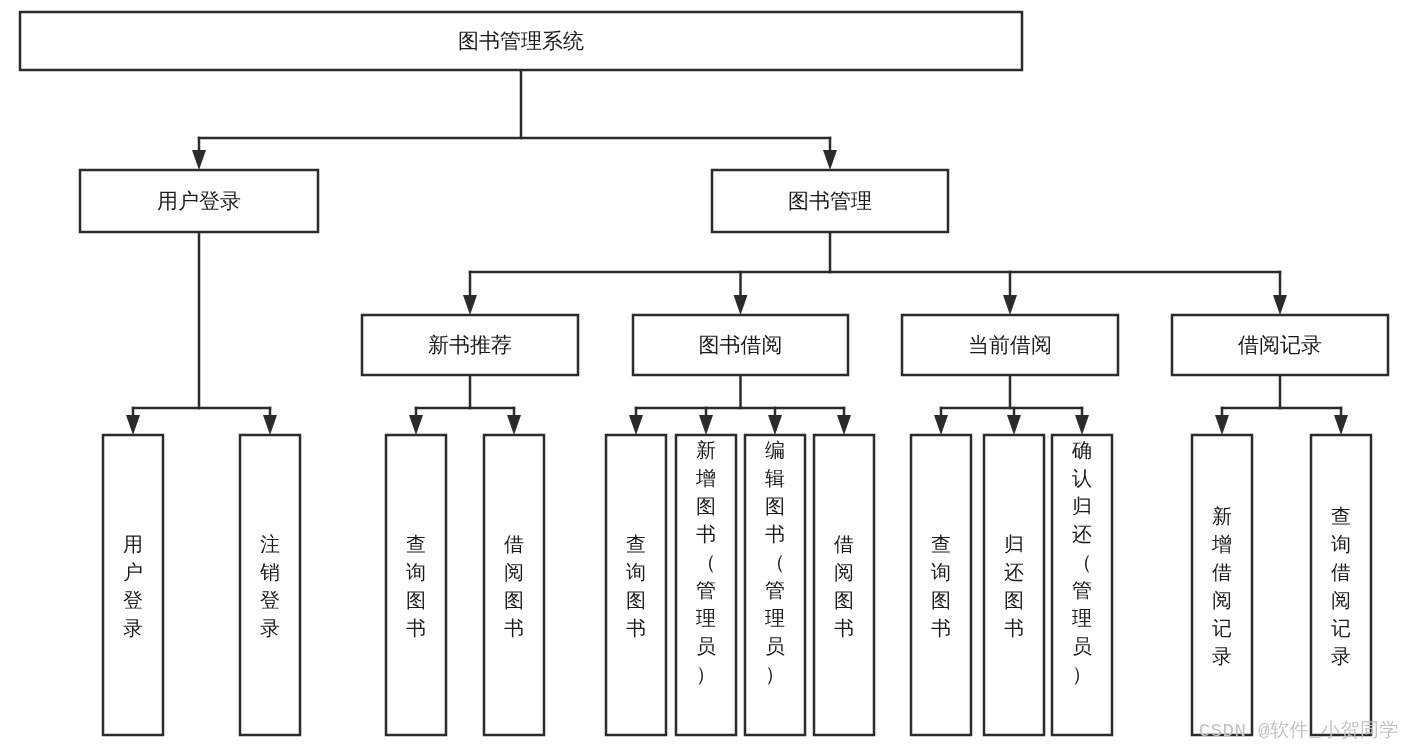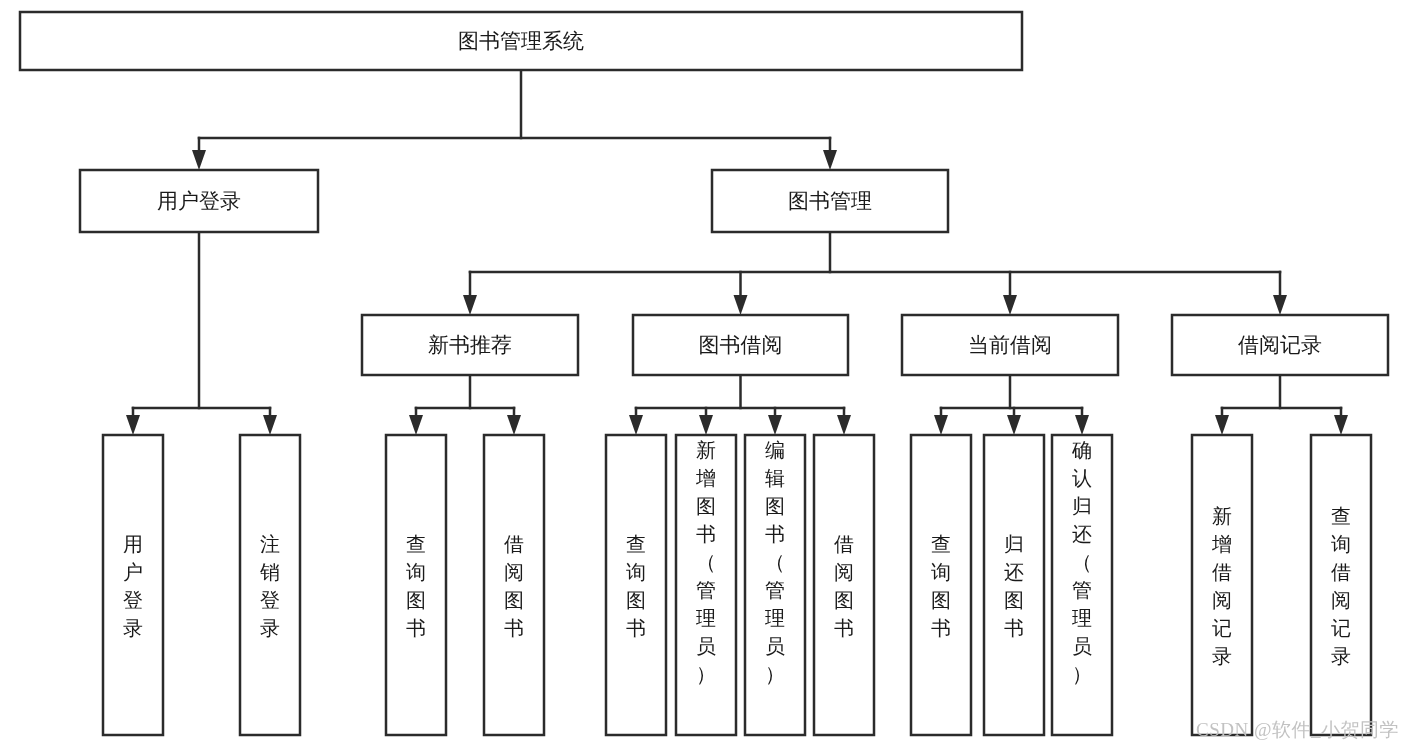--- a/index.html
+++ b/index.html
@@ -52,21 +52,21 @@
   .node-label-v {
     font-family: "DejaVu Sans", "Liberation Sans", sans-serif;
     font-size: 20px;
     fill: #1a1a1a;
     text-anchor: middle;
   }
   .watermark {
     position: absolute;
     right: 6px;
     bottom: 4px;
-    font-family: Liberation Serif, serif;
+    font-family: Liberation Mono, monospace;
     font-size: 19px;
     color: #c2c2c2;
     white-space: nowrap;
     letter-spacing: 0.5px;
     pointer-events: none;
   }
 </style>
 </head>
 <body>
 

